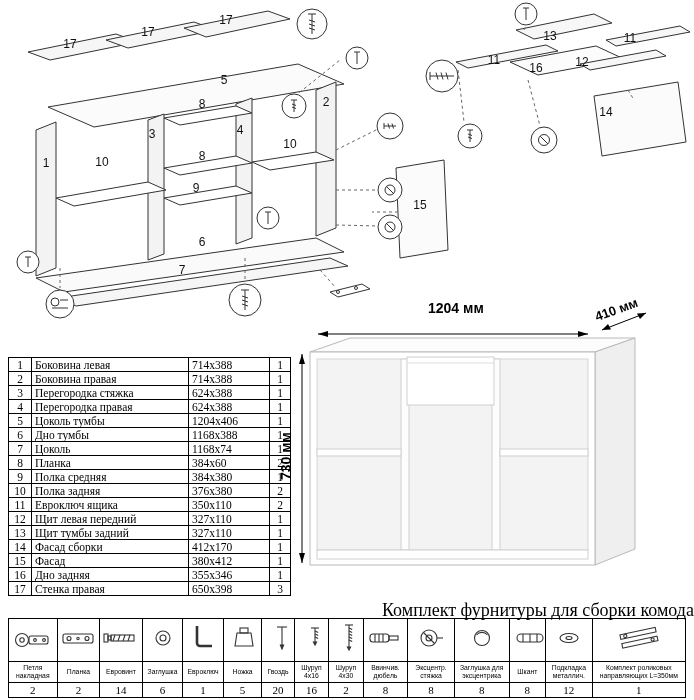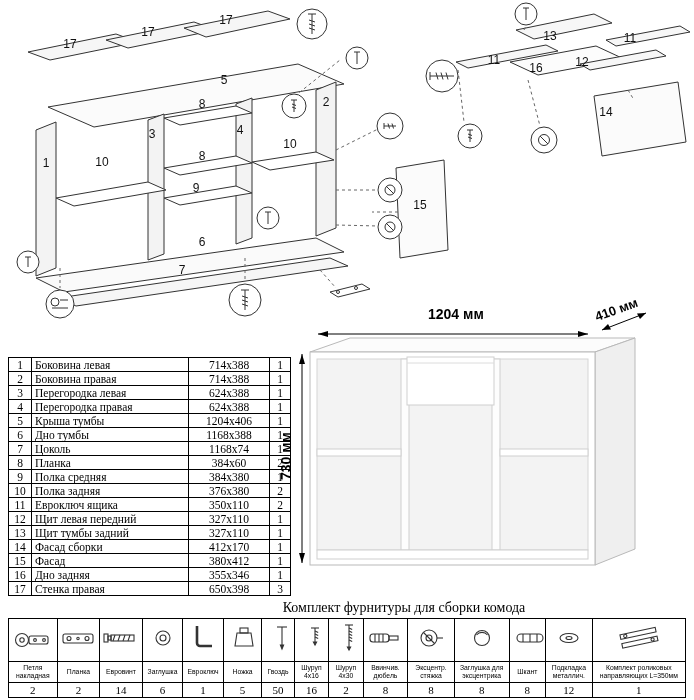--- a/index.html
+++ b/index.html
@@ -6,29 +6,29 @@
   body{width:694px;height:700px;position:relative;background:#ffffff;color:#000;
        font-family:"Liberation Serif",serif;overflow:hidden;}
   .diagram{position:absolute;}
   .dlabel{position:absolute;transform:translate(-50%,-50%);
           font-family:"Liberation Sans",sans-serif;font-size:12px;color:#111;}
   table.parts{position:absolute;left:8px;top:357px;border-collapse:collapse;
               font-size:11.5px;line-height:12px;}
   table.parts td{border:1px solid #000;padding:0 3px;height:13px;white-space:nowrap;}
   td.c-num{width:16px;text-align:center;}
   td.c-name{width:150px;}
-  td.c-size{width:74px;text-align:center;}
+  td.c-size{width:74px;}
   td.c-qty{width:14px;text-align:center;}
   .front-view{position:absolute;left:270px;top:300px;width:424px;height:292px;}
   .dim{position:absolute;font-family:"Liberation Sans",sans-serif;font-weight:bold;
        font-size:14px;white-space:nowrap;}
-  .dim-width{left:158px;top:6px;}
+  .dim-width{left:158px;top:0;}
   .dim-depth{left:324px;top:2px;transform:rotate(-20deg);font-size:13px;}
   .dim-height{left:-14px;top:148px;width:60px;text-align:center;transform:rotate(-90deg);}
-  .hw-title{position:absolute;left:114px;top:600px;width:580px;text-align:center;font-size:14px;}
+  .hw-title{position:absolute;left:114px;top:600px;width:580px;text-align:right;font-size:18px;}
   table.hw{position:absolute;left:8px;top:618px;width:678px;border-collapse:collapse;table-layout:fixed;}
   table.hw td{border:1px solid #000;text-align:center;vertical-align:middle;padding:0;overflow:hidden;}
   td.hw-icon{height:42px;}
   td.hw-name{font-family:"Liberation Sans",sans-serif;font-size:6.8px;line-height:7.6px;height:20px;padding:1px;}
   td.hw-qty{font-size:11px;height:14px;}
 </style>
 </head>
 <body>
 
 <div class="diagram" style="left:0;top:0;width:450px;height:336px;">
@@ -152,33 +152,33 @@
         <td class="c-qty">1</td>
       </tr>
       <tr>
         <td class="c-num">2</td>
         <td class="c-name">Боковина правая</td>
         <td class="c-size">714x388</td>
         <td class="c-qty">1</td>
       </tr>
       <tr>
         <td class="c-num">3</td>
-        <td class="c-name">Перегородка левая</td>
+        <td class="c-name">Перегородка стяжка</td>
         <td class="c-size">624x388</td>
         <td class="c-qty">1</td>
       </tr>
       <tr>
         <td class="c-num">4</td>
         <td class="c-name">Перегородка правая</td>
         <td class="c-size">624x388</td>
         <td class="c-qty">1</td>
       </tr>
       <tr>
         <td class="c-num">5</td>
-        <td class="c-name">Крыша тумбы</td>
+        <td class="c-name">Цоколь тумбы</td>
         <td class="c-size">1204x406</td>
         <td class="c-qty">1</td>
       </tr>
       <tr>
         <td class="c-num">6</td>
         <td class="c-name">Дно тумбы</td>
         <td class="c-size">1168x388</td>
         <td class="c-qty">1</td>
       </tr>
       <tr>
@@ -401,21 +401,21 @@
         <td class="hw-name">Подкладка металлич.</td>
         <td class="hw-name">Комплект роликовых направляющих L=350мм</td>
       </tr>
       <tr>
         <td class="hw-qty">2</td>
         <td class="hw-qty">2</td>
         <td class="hw-qty">14</td>
         <td class="hw-qty">6</td>
         <td class="hw-qty">1</td>
         <td class="hw-qty">5</td>
-        <td class="hw-qty">50</td>
+        <td class="hw-qty">20</td>
         <td class="hw-qty">16</td>
         <td class="hw-qty">2</td>
         <td class="hw-qty">8</td>
         <td class="hw-qty">8</td>
         <td class="hw-qty">8</td>
         <td class="hw-qty">8</td>
         <td class="hw-qty">12</td>
         <td class="hw-qty">1</td>
       </tr>
     </tbody>

